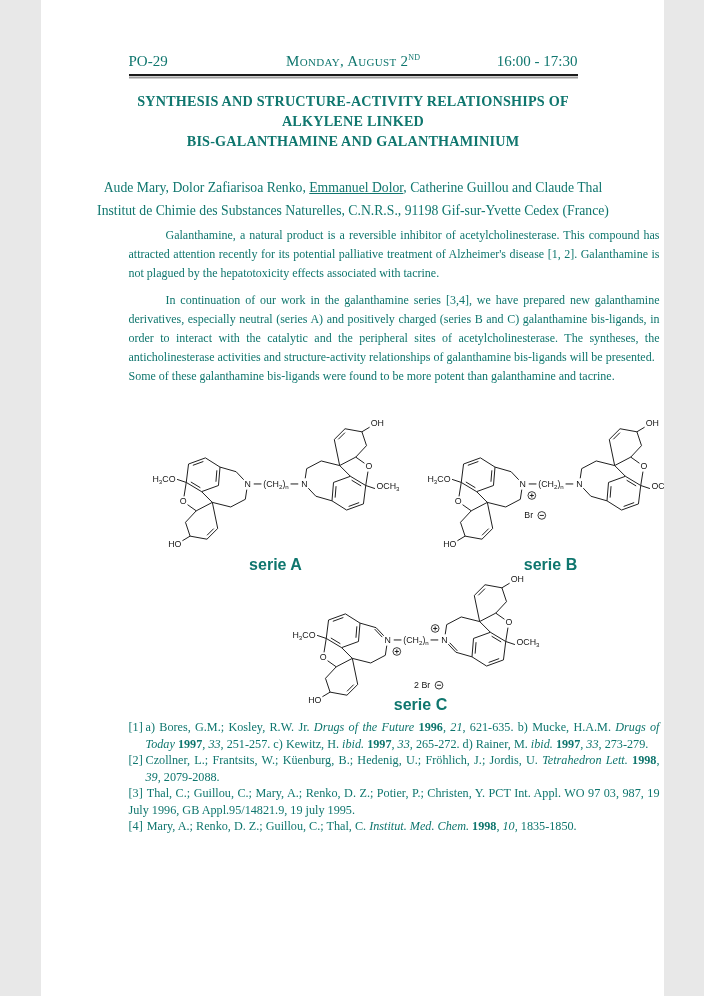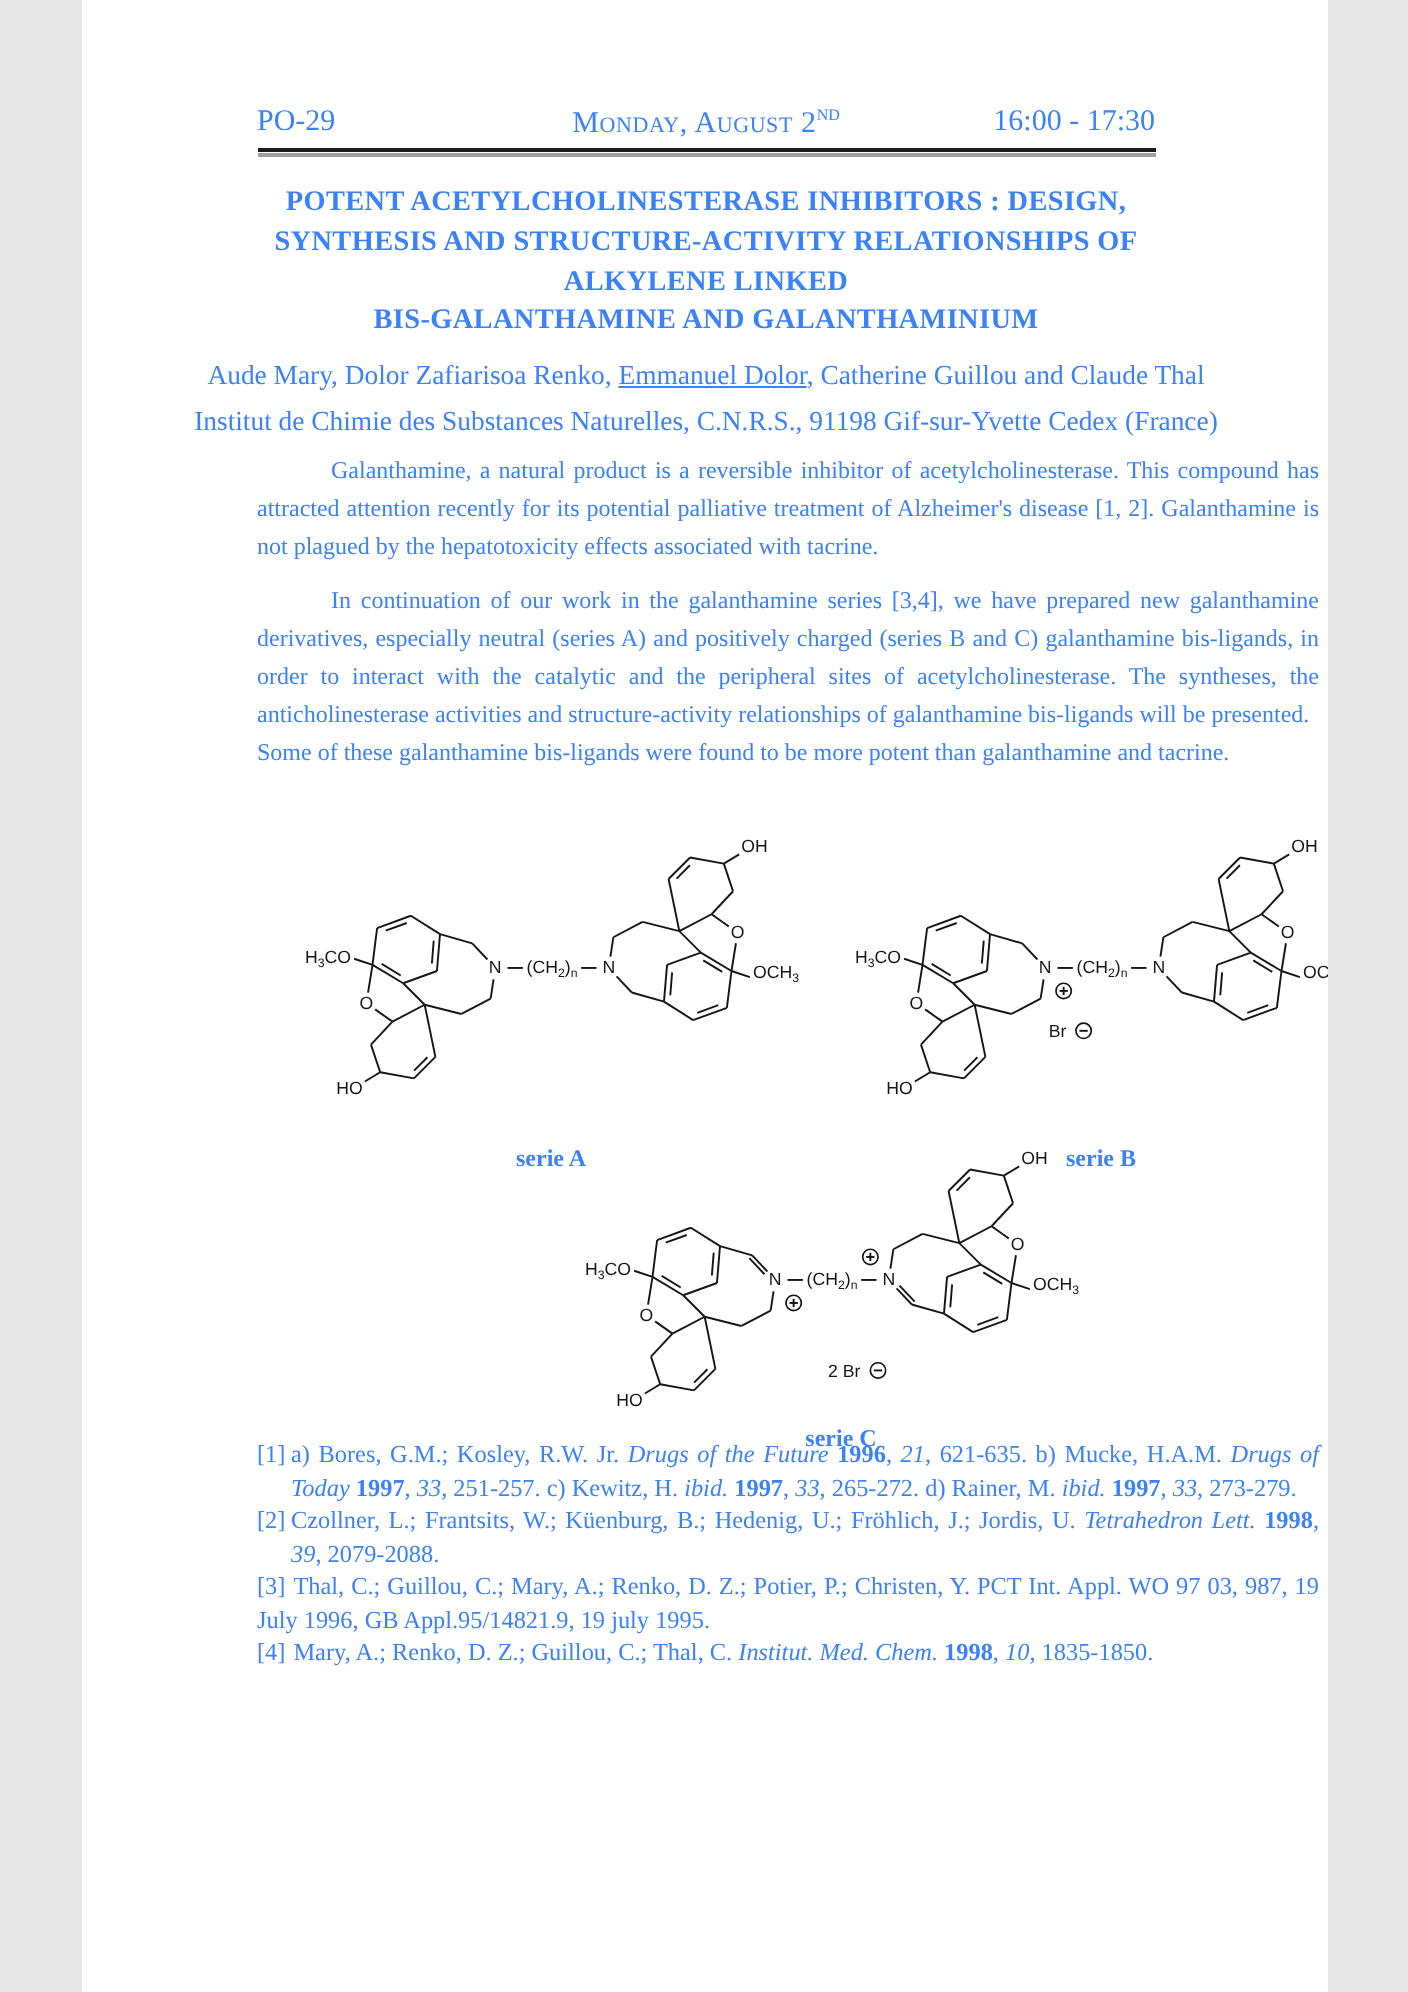--- a/index.html
+++ b/index.html
@@ -1,36 +1,36 @@
 <!DOCTYPE html>
 <html><head>
 <meta charset="utf-8">
 <style>
   html,body{margin:0;padding:0;background:#e8e8e8;}
   .page{position:relative;width:623px;height:996px;background:#ffffff;margin:0 auto;
-        font-family:"Liberation Serif","DejaVu Serif",serif;color:#3b82f6;overflow:hidden;}
+        font-family:"Liberation Serif","DejaVu Serif",serif;color:#0f766e;overflow:hidden;}
   .hdr{position:absolute;top:53px;left:88px;right:86px;height:20px;font-size:15px;}
   .hdr .code{position:absolute;left:0;top:0;}
   .hdr .date{position:absolute;left:50%;transform:translateX(-50%);top:0;font-variant:small-caps;letter-spacing:.3px;}
   .hdr .date sup{font-size:8px;font-variant:normal;vertical-align:6px;letter-spacing:0;}
   .hdr .time{position:absolute;right:0;top:0;}
   .rule{position:absolute;top:74px;left:88px;right:86px;height:2px;background:#1b1b1b;
         box-shadow:0 2.5px 0 rgba(40,40,40,.45);}
   .title{position:absolute;top:92px;left:62px;right:60px;text-align:center;
          font-weight:bold;font-size:14.2px;line-height:19.8px;letter-spacing:.2px;}
   .authors{position:absolute;top:180px;left:40px;right:38px;text-align:center;font-size:13.7px;}
   .affil{position:absolute;top:203px;left:40px;right:38px;text-align:center;font-size:13.7px;}
   .bodytext{position:absolute;top:226px;left:88px;width:531px;text-align:justify;
             font-size:12px;line-height:18.8px;}
   .bodytext p{margin:0;}
   .bodytext p.sp{margin-top:9px;}
   .bodytext p.ind{text-indent:37px;}
   .struct{position:absolute;}
-  .cap{position:absolute;transform:translateX(-50%);font-family:Liberation Serif, serif;
-       font-weight:bold;font-size:12px;white-space:nowrap;margin-top:16px;}
+  .cap{position:absolute;transform:translateX(-50%);font-family:Liberation Sans, sans-serif;
+       font-weight:bold;font-size:16px;white-space:nowrap;}
   .refs{position:absolute;top:719px;left:88px;width:531px;font-size:12.2px;line-height:16.5px;text-align:justify;}
   .ref{position:relative;}
   .ref.hang{padding-left:17px;}
   .ref.hang .mk{position:absolute;left:0;top:0;}
   .ref.nohang .mk{padding-right:4px;}
   .it{font-style:italic;}
   .bd{font-weight:bold;}
   .un{text-decoration:underline;}
   svg{display:block;}
 </style>
@@ -39,21 +39,20 @@
 
 <div class="page">
   <div class="hdr">
     <span class="code">PO-29</span>
     <span class="date"><span>Monday, August 2</span><sup>ND</sup></span>
     <span class="time">16:00 - 17:30</span>
   </div>
   <div class="rule"></div>
 
   <div class="title">
-      <div>POTENT ACETYLCHOLINESTERASE INHIBITORS : DESIGN,</div>
       <div>SYNTHESIS AND STRUCTURE-ACTIVITY RELATIONSHIPS OF</div>
       <div>ALKYLENE LINKED</div>
       <div>BIS-GALANTHAMINE AND GALANTHAMINIUM</div>
     </div>
 
   <div class="authors"><span>Aude Mary, Dolor Zafiarisoa Renko, </span><span class="un">Emmanuel Dolor</span><span>, Catherine Guillou and Claude Thal</span></div>
   <div class="affil">Institut de Chimie des Substances Naturelles, C.N.R.S., 91198 Gif-sur-Yvette Cedex (France)</div>
 
   <div class="bodytext">
       <p class="ind ">Galanthamine, a natural product is a reversible inhibitor of acetylcholinesterase. This compound has attracted attention recently for its potential palliative treatment of Alzheimer's disease [1, 2]. Galanthamine is not plagued by the hepatotoxicity effects associated with tacrine.</p>

